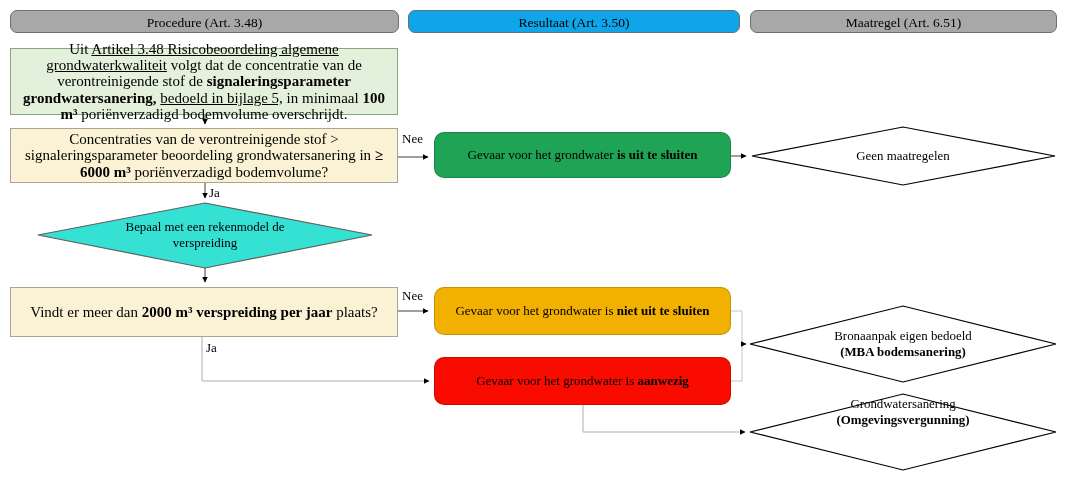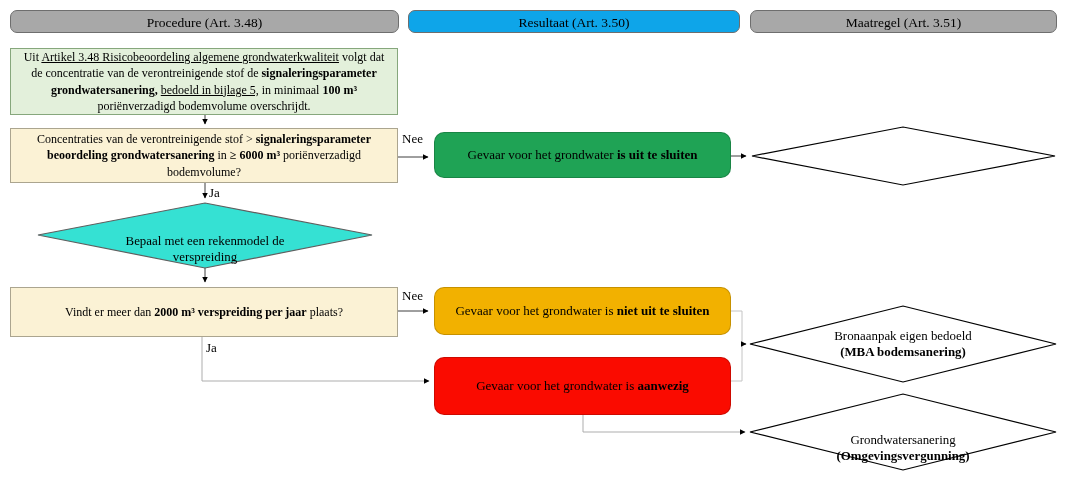--- a/index.html
+++ b/index.html
@@ -7,21 +7,21 @@
     position:relative;width:1086px;height:493px;background:#ffffff;
     font-family:"Liberation Serif","DejaVu Serif",serif;color:#000;overflow:hidden;
   }
   .hdr{
     position:absolute;top:10px;height:23px;line-height:23px;text-align:center;
     background:#a8a8a8;border:1px solid #6e6e6e;border-radius:7px;
     font-size:13.5px;box-sizing:border-box;
   }
   .pbox{
     position:absolute;left:10px;width:388px;box-sizing:border-box;
-    text-align:center;font-size:12px;line-height:16.2px;
+    text-align:center;font-size:15px;line-height:16.2px;
     display:flex;align-items:center;justify-content:center;padding:2px 8px;
   }
   .intro{background:#e3f0db;border:1px solid #86a77c;}
   .quest{background:#fbf2d5;border:1px solid #aba58f;}
   .rbox{
     position:absolute;left:434px;width:297px;border-radius:10px;
     display:flex;align-items:center;justify-content:center;
     font-size:13px;text-align:center;box-sizing:border-box;
     border:1px solid rgba(0,0,0,0.18);
   }
@@ -57,55 +57,56 @@
     <line x1="398" y1="311" x2="428" y2="311" stroke="#3f3f3f" stroke-width="1" marker-end="url(#arr)"></line>
 
     <polyline points="202,337 202,381 429,381" fill="none" stroke="#adadad" stroke-width="1" marker-end="url(#arr)"></polyline>
     <polyline points="731,311 742,311 742,381 731,381" fill="none" stroke="#c4c4c4" stroke-width="1"></polyline>
     <line x1="742" y1="344" x2="746" y2="344" stroke="#3f3f3f" stroke-width="1" marker-end="url(#arr)"></line>
     <polyline points="583,405 583,432 745,432" fill="none" stroke="#adadad" stroke-width="1" marker-end="url(#arr)"></polyline>
   </svg>
 
   <div class="hdr" style="left: 10px; width: 389px; background-color: rgb(168, 168, 168);">Procedure (Art. 3.48)</div>
   <div class="hdr" style="left: 408px; width: 332px; background-color: #0ea5e9;">Resultaat (Art. 3.50)</div>
-  <div class="hdr" style="left: 750px; width: 307px; background-color: rgb(168, 168, 168);">Maatregel (Art. 3.51)</div>
+  <div class="hdr" style="left: 750px; width: 307px; background-color: rgb(168, 168, 168);">Maatregel (Art. 6.51)</div>
 
   <div class="pbox intro" style="top:48px;height:67px;">
     <span><span>Uit </span><span style="text-decoration: underline;">Artikel 3.48 Risicobeoordeling algemene grondwaterkwaliteit</span><span> volgt dat de concentratie van de verontreinigende stof de </span><span style="font-weight: bold;">signaleringsparameter grondwatersanering,</span><span> </span><span style="text-decoration: underline;">bedoeld in bijlage 5,</span><span> in minimaal </span><span style="font-weight: bold;">100 m³</span><span> poriënverzadigd bodemvolume overschrijdt.</span></span>
   </div>
 
   <div class="pbox quest" style="top:128px;height:55px;">
-    <span><span>Concentraties van de verontreinigende stof &gt; </span><span style="font-weight: bold; text-align: center;">signaleringsparameter beoordeling grondwatersanering</span><span> in </span><span style="font-weight: bold;">≥ 6000 m³</span><span> poriënverzadigd bodemvolume?</span></span>
+    <span><span>Concentraties van de verontreinigende stof &gt; </span><span style="font-weight: normal; text-align: center;">signaleringsparameter beoordeling grondwatersanering</span><span> in </span><span style="font-weight: bold;">≥ 6000 m³</span><span> poriënverzadigd bodemvolume?</span></span>
   </div>
 
   <div class="pbox quest" style="top:287px;height:50px;">
     <span><span>Vindt er meer dan </span><span style="font-weight: bold;">2000 m³ verspreiding per jaar</span><span> plaats?</span></span>
   </div>
 
   <div class="lbl" style="left:402px;top:131px;">Nee</div>
   <div class="lbl" style="left:209px;top:185px;">Ja</div>
   <div class="lbl" style="left:402px;top:288px;">Nee</div>
   <div class="lbl" style="left:206px;top:340px;">Ja</div>
 
-  <div class="dlab" style="left:95px;top:219px;width:220px;margin-top:14px;">Bepaal met een rekenmodel de verspreiding</div>
+  <div class="dlab" style="left:95px;top:219px;width:220px;">Bepaal met een rekenmodel de verspreiding</div>
 
   <div class="rbox" style="top: 287px; height: 48px; background-color: rgb(242, 177, 0);">
     <span><span>Gevaar voor het grondwater is </span><span style="font-weight: bold;">niet uit te sluiten</span></span>
   </div>
   <div class="rbox" style="top: 132px; height: 46px; background-color: rgb(31, 163, 85);">
     <span><span>Gevaar voor het grondwater </span><span style="font-weight: bold;">is uit te sluiten</span></span>
   </div>
-  <div class="rbox" style="top: 357px; height: 58px; background-color: rgb(250, 11, 0);">
+  <div class="rbox" style="top: 357px; height: 48px; background-color: rgb(250, 11, 0);">
     <span><span>Gevaar voor het grondwater is </span><span style="font-weight: bold;">aanwezig</span></span>
   </div>
 
+  <div class="dlab" style="left:803px;top:148px;width:200px;">Geen maatregelen</div>
 
   <div class="dlab" style="left:793px;top:328px;width:220px;">
     <div>Bronaanpak eigen bedoeld</div>
     <div class="b">(MBA bodemsanering)</div>
   </div>
 
-  <div class="dlab" style="left:793px;top:432px;width:220px;">
+  <div class="dlab" style="left:793px;top:396px;width:220px;">
     <div>Grondwatersanering</div>
     <div class="b">(Omgevingsvergunning)</div>
   </div>
 
 </div>
 
 </body></html>

